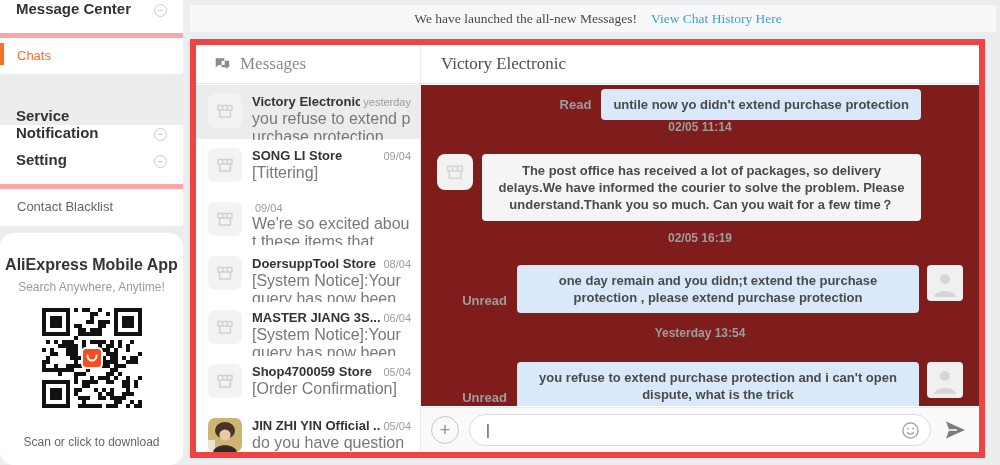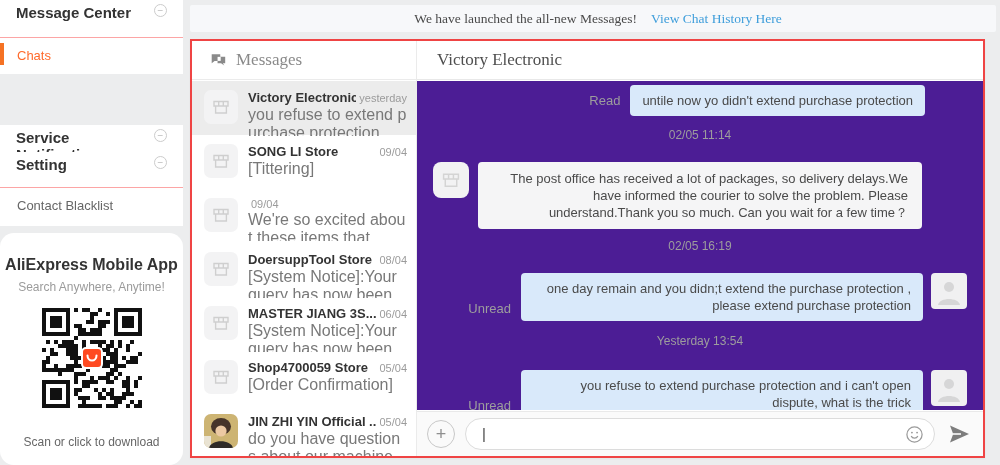--- a/index.html
+++ b/index.html
@@ -13,22 +13,22 @@
   }
 
   
   .side-card { position:absolute; left:0; width:183px; background:#fff; }
   .card-mc  { top:0;    height:74px; }
   .card-sn  { top:92px; height:74px;margin-top:33px; }
   .card-set { top:152px;height:74px; }
   .card-app { top:233px;height:232px; text-align:center;border-radius:14px; }
 
   .side-title-row {
-    display:flex; justify-content:space-between; align-items:flex-start;
-    height:38px; padding:4px 16px; border-bottom:1px solid #fca5a5;
+    display:flex; justify-content:space-between; align-items:flex-end;
+    height:38px; padding:16px 16px; border-bottom:5px solid #fca5a5;
   }
   .card-sn .side-title-row, .card-set .side-title-row { height:36px; }
   .side-title { font-size:15px; font-weight:bold; color:#333; }
   .collapse-icon {
     width:13px; height:13px; border:1px solid #ccc; border-radius:50%;
     color:#bbb; font-size:10px; line-height:11px; text-align:center; flex:0 0 auto;
   }
   .side-item {
     position:relative; display:flex; align-items:center;
     height:35px; padding-left:17px; font-size:13px; color:#666;
@@ -56,21 +56,21 @@
     position:absolute; left:190px; top:5px; width:806px; height:27px;
     background:#f7f8fa; border-radius:2px;
     display:flex; align-items:center; padding-left:10px;
     font-family:"Liberation Serif", serif; font-size:13.5px; color:#4a4a4a;justify-content:center;
   }
   .banner-link { color:#3f9edb; margin-left:14px; cursor:pointer; }
 
   
   .msg-card {
     position:absolute; left:190px; top:39px; width:795px; height:419px;
-    background:#fff; border:2px solid #ef4444; box-shadow:0 1px 2px rgba(0,0,0,.04);
+    background:#fff; border:6px solid #ef4444; box-shadow:0 1px 2px rgba(0,0,0,.04);
   }
 
   
   .msg-list { position:absolute; left:0; top:0; width:225px; height:100%; border-right:1px solid #ebebeb; }
   .list-header {
     display:flex; align-items:center; height:39px; padding-left:17px;
     border-bottom:1px solid #ebebeb;
     font-family:"Liberation Serif", serif; font-size:17px; color:#8a8a8a;
   }
   .list-header svg { margin-right:9px; }
@@ -86,43 +86,43 @@
   .conv-preview { margin-top:1px; font-size:16px; color:#787878; line-height:18px;
                   max-height:30px; overflow:hidden; word-break:break-all; }
 
   
   .chat-panel { position:absolute; left:225px; top:0; right:0; bottom:0; }
   .chat-header {
     display:flex; align-items:center; height:39px; padding-left:20px;
     border-bottom:1px solid #e8e8e8;
     font-family:"Liberation Serif", serif; font-size:17px; color:#4f4f4f;
   }
-  .chat-body { position:absolute; top:40px; left:0; right:0; bottom:46px; overflow:hidden; background:#4c1d95; }
+  .chat-body { position:absolute; top:40px; left:0; right:0; bottom:46px; overflow:hidden; background:#7f1d1d;font-weight:bold; }
 
   .msg-row-out { display:flex; justify-content:flex-end; }
   .msg-status { font-size:13px; color:#9d9d9d; margin-right:10px; flex:0 0 auto; }
   .bubble {
     font-size:13px; color:#4a4a4a; line-height:17px;
-    border-radius:4px; padding:7px 12px; text-align:right;
+    border-radius:4px; padding:7px 12px; text-align:center;
   }
   .bubble-blue { background:#d9e9fa; max-width:402px; }
   .bubble-gray { background:#f5f5f6; max-width:444px; padding:8px 14px; }
 
   .row-1 { margin:4px 58px 0 0; align-items:center; }
   .row-out-av { margin:0 16px 0 0; align-items:flex-start; }
   .msg-row-out .msg-status.bottom { align-self:flex-end; margin-bottom:5px; }
   .chat-avatar {
     width:36px; height:36px; border-radius:4px; background:#f0f0f1;
     flex:0 0 auto; margin-left:8px; overflow:hidden;
   }
   .msg-row-in { display:flex; margin:20px 58px 0 16px; align-items:flex-start; }
   .in-avatar { width:36px; height:36px; border-radius:8px; background:#f2f2f3; flex:0 0 auto; margin-right:9px; overflow:hidden; }
 
   .ts { text-align:center; font-size:12px; color:#9d9d9d; }
-  .ts-1 { margin-top:12px; }
+  .ts-1 { }
   .ts-2 { margin-top:10px; }
   .ts-3 { margin-top:13px; }
   .m-t20 { margin-top:20px; }
   .m-t22 { margin-top:22px; }
 
   
   .composer {
     position:absolute; left:0; right:0; bottom:0; height:45px;
     background:#fafafa; border-top:1px solid #e9e9e9;
     display:flex; align-items:center; padding:0 12px 0 10px;

